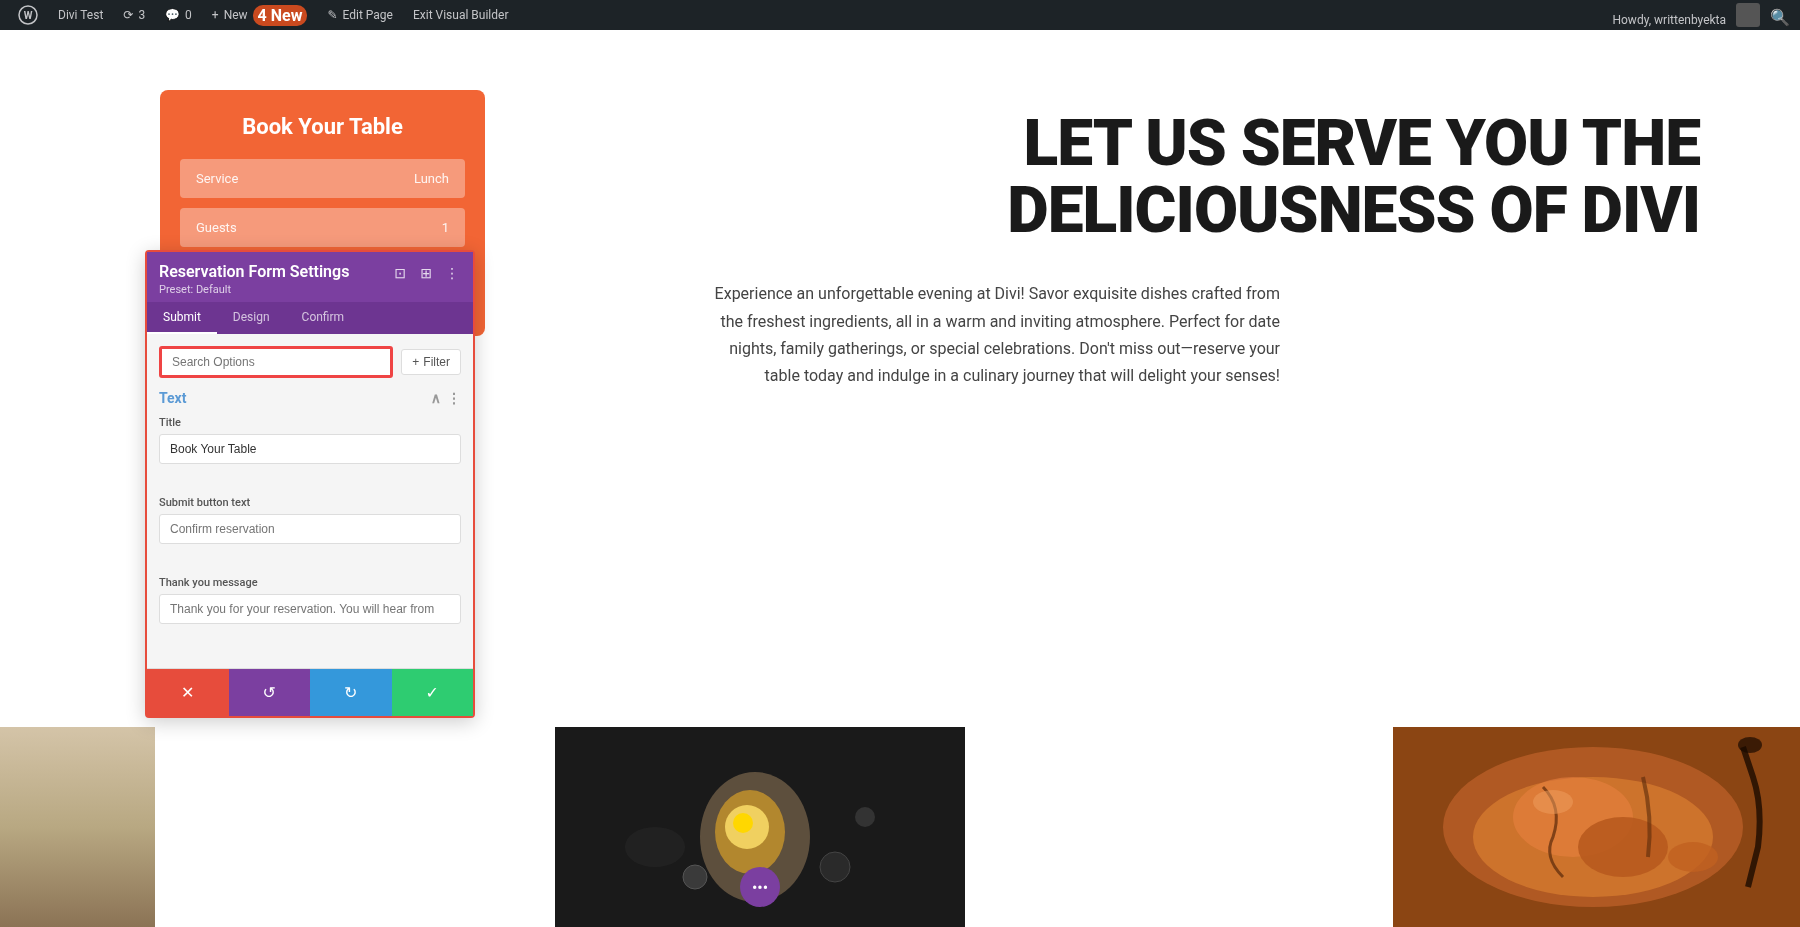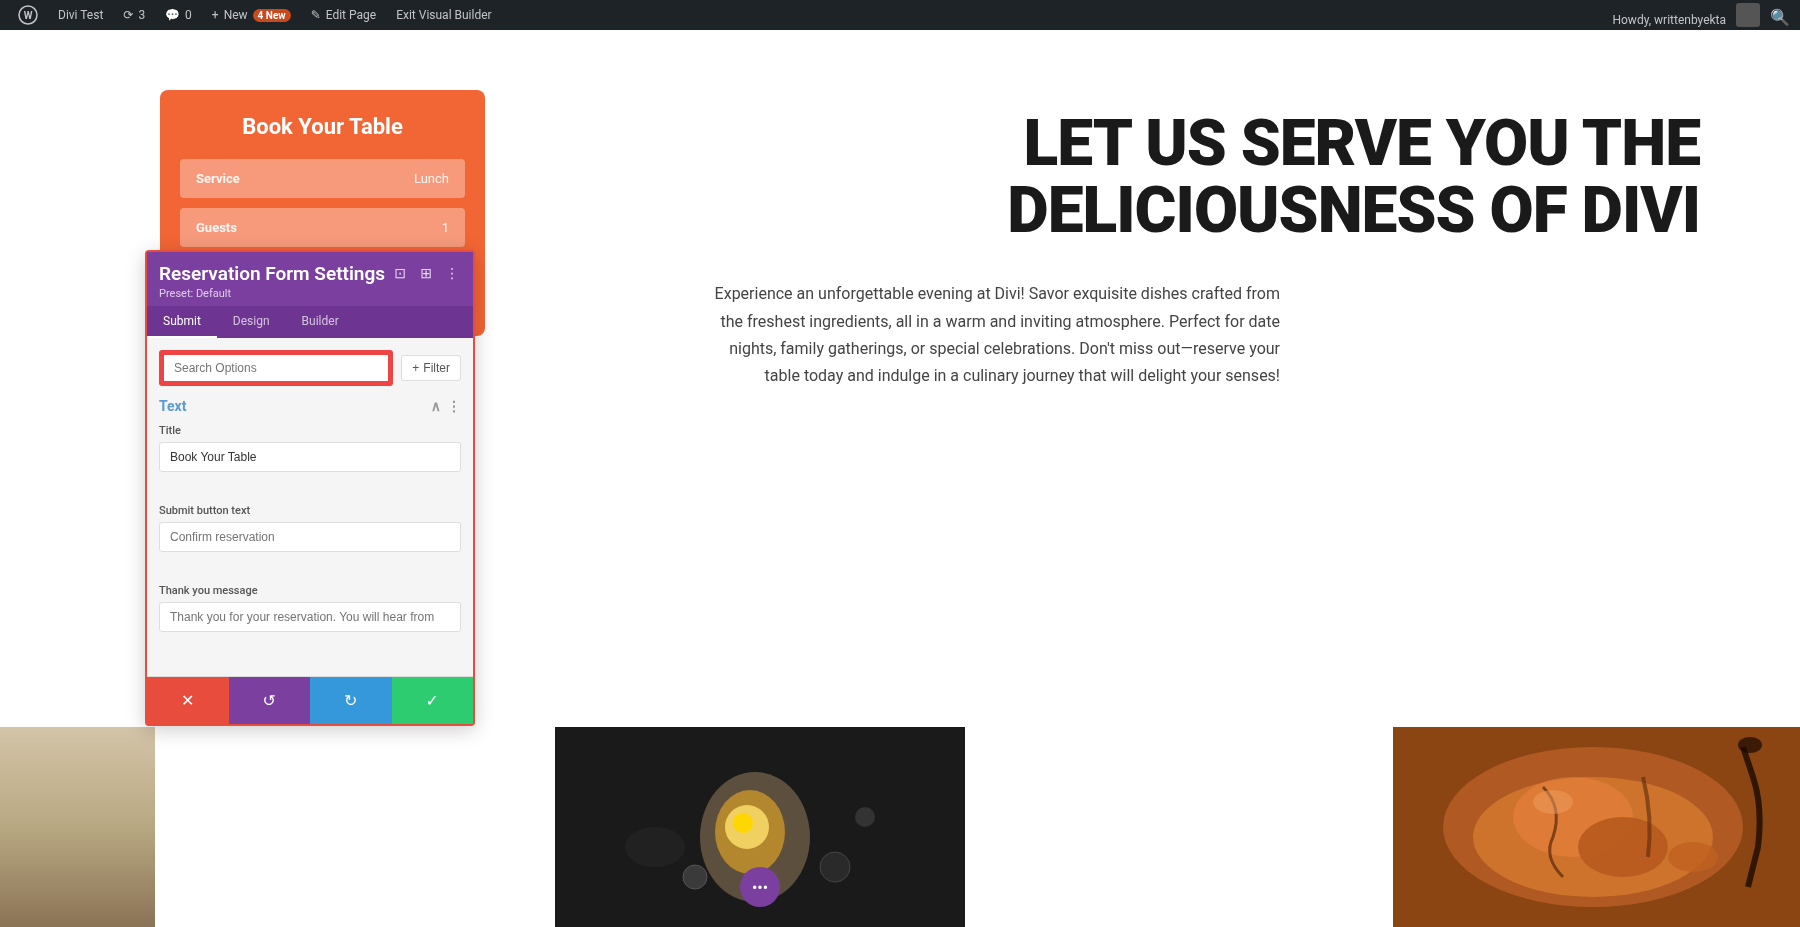--- a/index.html
+++ b/index.html
@@ -43,21 +43,21 @@
       gap: 4px;
       color: #c3c4c7;
       font-size: 12px;
     }
     .wp-logo { width: 20px; height: 20px; fill: #c3c4c7; }
     .badge-orange {
       background: #ca4a1f;
       color: #fff;
       border-radius: 10px;
       padding: 1px 5px;
-      font-size: 10px;
+      font-size: 16px;
       font-weight: bold;
     }
 
     
     .page-wrapper {
       margin-top: 30px;
       background: #fff;
       min-height: 897px;
       display: flex;
       position: relative;
@@ -91,21 +91,21 @@
       border-radius: 4px;
       padding: 12px 16px;
       margin-bottom: 10px;
       display: flex;
       align-items: center;
       justify-content: space-between;
     }
     .booking-field-label {
       color: rgba(255,255,255,0.9);
       font-size: 13px;
-      font-weight: 700;
+      font-weight: 400;
     }
     .booking-field-value {
       color: rgba(255,255,255,0.9);
       font-size: 13px;
       font-weight: 400;
     }
 
     
     .settings-panel {
       position: absolute;
@@ -121,21 +121,21 @@
     .settings-panel-header {
       background: #7b3fa0;
       padding: 10px 12px 6px;
       display: flex;
       align-items: flex-start;
       justify-content: space-between;
     }
     .settings-panel-title-group { flex: 1; }
     .settings-panel-title {
       color: #fff;
-      font-size: 19px;
+      font-size: 16px;
       font-weight: 600;
     }
     .settings-panel-preset {
       color: rgba(255,255,255,0.75);
       font-size: 11px;
       margin-top: 2px;
     }
     .settings-panel-icons {
       display: flex;
       gap: 8px;
@@ -172,21 +172,21 @@
       background: #f5f5f5;
     }
     .search-filter-row {
       display: flex;
       gap: 8px;
       margin-bottom: 12px;
       align-items: center;
     }
     .search-input {
       flex: 1;
-      border: 5px solid #ef4444;
+      border: 3px solid #ef4444;
       border-radius: 3px;
       padding: 6px 10px;
       font-size: 12px;
       color: #999;
       background: #fff;
     }
     .filter-btn {
       background: #fff;
       border: 1px solid #ddd;
       border-radius: 3px;
@@ -395,21 +395,21 @@
       </div>
 
       <div class="settings-tabs">
         <div class="settings-tab active">
           <span>Submit</span>
         </div>
         <div class="settings-tab">
           <span>Design</span>
         </div>
         <div class="settings-tab">
-          <span>Builder</span>
+          <span>Confirm</span>
         </div>
       </div>
 
       <div class="settings-body">
 
         <div class="search-filter-row">
           <input class="search-input" type="text" placeholder="Search Options" style="">
           <button class="filter-btn">
             <span>+</span>
             <span>Filter</span>

